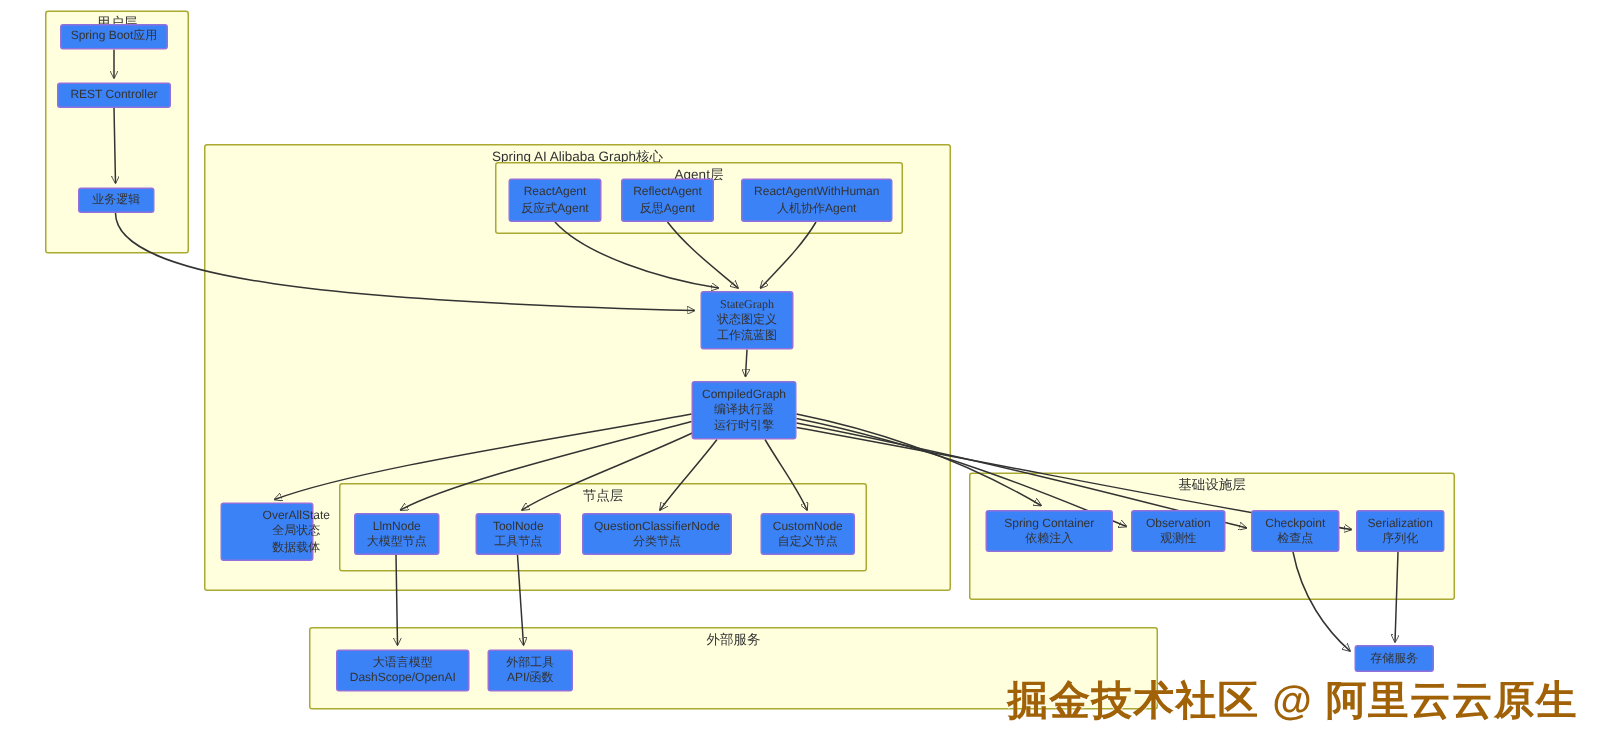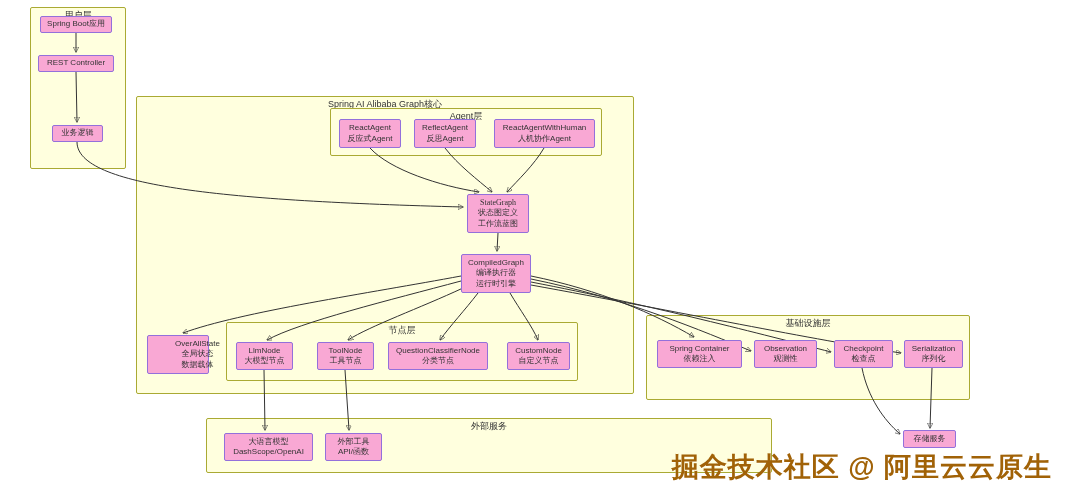--- a/index.html
+++ b/index.html
@@ -2,21 +2,21 @@
 <html><head>
 <meta charset="utf-8">
 <style>
   html,body { margin:0; padding:0; background:#ffffff; font-family:"Liberation Sans","DejaVu Sans",sans-serif; }
   .stage { position:relative; width:1080px; height:493px; background:#ffffff; overflow:hidden; }
 
   .cluster { position:absolute; background:#ffffde; border:1px solid #aaaa33; border-radius:2px; box-sizing:border-box;text-decoration:underline; }
   .cluster-label { position:absolute; top:1px; left:0; width:100%; text-align:center;
                    font-size:9px; color:#333; pointer-events:none; }
 
-  .node { position:absolute; background:#f9a8d4; border:1px solid #9370DB; border-radius:2px;
+  .node { position:absolute; background:#3b82f6; border:1px solid #9370DB; border-radius:2px;
           display:flex; align-items:center; justify-content:center; text-align:center;
           font-size:8px; line-height:1.3; color:#333; white-space:pre-line;
           padding:1px 1px; box-sizing:border-box; z-index:3; }
 
   svg.edge-layer { position:absolute; left:0; top:0; width:1080px; height:493px; z-index:2; pointer-events:none; }
   svg.edge-layer path { fill:none; stroke:#333333; stroke-width:1; }
 
   .watermark { position:absolute; right:28px; bottom:8px; font-size:27px; font-weight:700;
                color:#a16207; letter-spacing:1px; text-shadow:0 1px 0 rgba(255,255,255,0.65); z-index:5; }
 </style>

